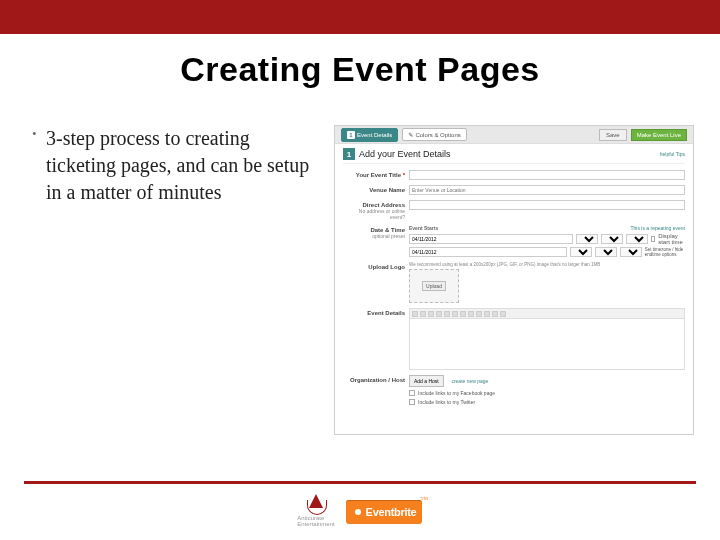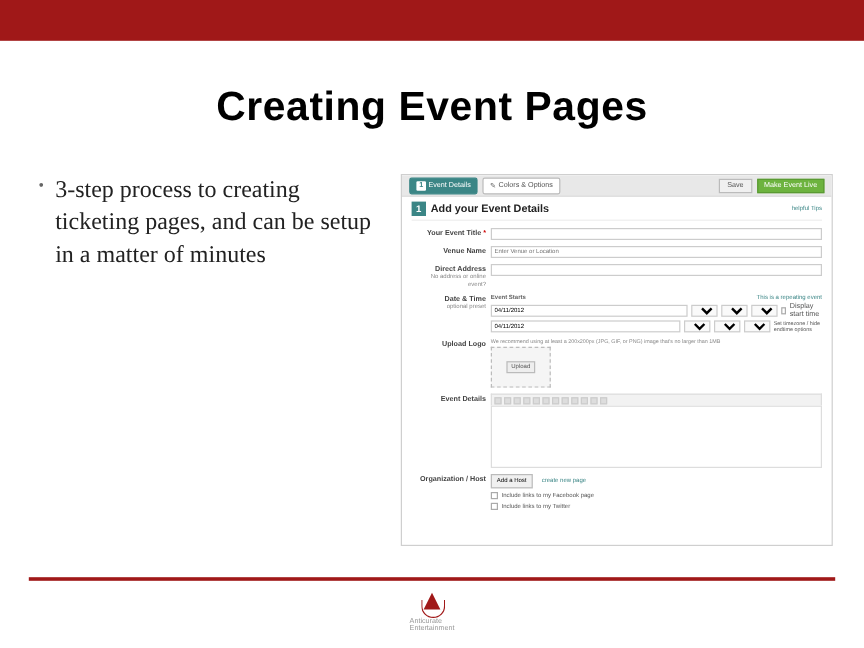--- a/index.html
+++ b/index.html
@@ -1,37 +1,37 @@
 <!DOCTYPE html>
 <html><head>
 <meta charset="utf-8">
 <style>
   * { margin: 0; padding: 0; box-sizing: border-box; }
   body { width: 720px; height: 540px; font-family: Georgia, 'Times New Roman', serif; background: #fff; position: relative; overflow: hidden; }
   .top-bar { width: 100%; height: 34px; background: #a01818; }
-  .title { font-family: 'Century Gothic', 'Futura', Arial, sans-serif; font-size: 34px; font-weight: bold; text-align: center; margin-top: 36px; letter-spacing: 0.5px; }
+  .title { font-family: 'Century Gothic', 'Futura', Arial, sans-serif; font-size: 34px; font-weight: bold; text-align: center; margin-top: 16px; letter-spacing: 0.5px; }
   .content { display: flex; padding: 36px 24px 0 24px; gap: 10px; }
   .left { width: 300px; padding-left: 8px; }
   .bullets { list-style: none; }
   .bullets li { position: relative; padding-left: 14px; margin-bottom: 36px; font-size: 20px; line-height: 1.35; color: #222; }
   .bullets li::before { content: "•"; position: absolute; left: 0; top: 0; color: #666; font-size: 13px; }
   .right { flex: 1; }
   .screenshot { width: 360px; height: 310px; border: 1px solid #cfcfcf; background: #fff; font-family: Arial, sans-serif; font-size: 6px; color: #555; overflow: hidden; }
   .ss-top { height: 18px; background: #e8e8e8; display: flex; align-items: center; padding: 0 6px; border-bottom: 1px solid #ddd; justify-content: space-between; }
   .ss-top-left { display:flex; gap:4px; align-items:center; }
   .tab { background: #fff; border: 1px solid #bbb; padding: 2px 5px; font-size: 6px; border-radius: 2px; display:flex; align-items:center; gap:2px;}
   .tab.active { background: #3b8686; color: #fff; border-color:#3b8686;}
   .tab .num { background:#fff; color:#3b8686; width:8px; height:8px; display:inline-block; text-align:center; line-height:8px; border-radius:1px; font-weight:bold;}
   .ss-top-right { display:flex; gap:4px;}
   .btn-save { background:#f0f0f0; border:1px solid #bbb; padding:2px 6px; font-size:6px;}
   .btn-live { background:#6db33f; color:#fff; border:1px solid #5a9a33; padding:2px 5px; font-size:6px;}
   .ss-body { padding: 4px 8px 8px 8px; }
   .step-header { display:flex; align-items:center; gap:4px; margin-bottom:6px; border-bottom:1px solid #eee; padding-bottom:3px;}
   .step-num { width:12px; height:12px; background:#3b8686; color:#fff; display:flex; align-items:center; justify-content:center; font-weight:bold; font-size:8px;}
-  .step-title { font-size:9px; font-weight:bold; color:#222;}
+  .step-title { font-size:9px; font-weight:normal; color:#222;}
   .step-right { margin-left:auto; color:#3b8686; font-size:5px;}
   .fld-row { display:flex; align-items:flex-start; margin-bottom:5px; gap:4px;}
   .fld-label { width:62px; text-align:right; font-size:6px; color:#444; font-weight:bold; padding-top:2px;}
   .fld-label .req { color:#c00;}
   .fld-sub { font-size:5px; color:#888; font-weight:normal; display:block;}
   .fld-input { flex:1; }
   .fld-input input[type=text] { width: 100%; height:10px; border:1px solid #ccc; font-size:5px; padding:0 2px;}
   .datebox { display:flex; gap:3px; align-items:center;}
   .datebox input { width:40px; height:10px; border:1px solid #ccc; font-size:5px; padding:0 2px;}
   .tinysel { width:22px; height:10px; border:1px solid #ccc; font-size:5px; background:#fafafa;}
@@ -176,13 +176,18 @@
     </div>
   </div>
 </div>
 
 <div class="footer-rule"></div>
 <div class="footer-logos">
   <div class="logo-anti">
     <div class="mark"></div>
     <div class="txt">Anticurate Entertainment</div>
   </div>
+  <div class="logo-eb">
+    <div class="sun"></div>
+    <div class="txt">Eventbrite</div>
+    <div class="tm">TM</div>
+  </div>
 </div>
 
 </body></html>

